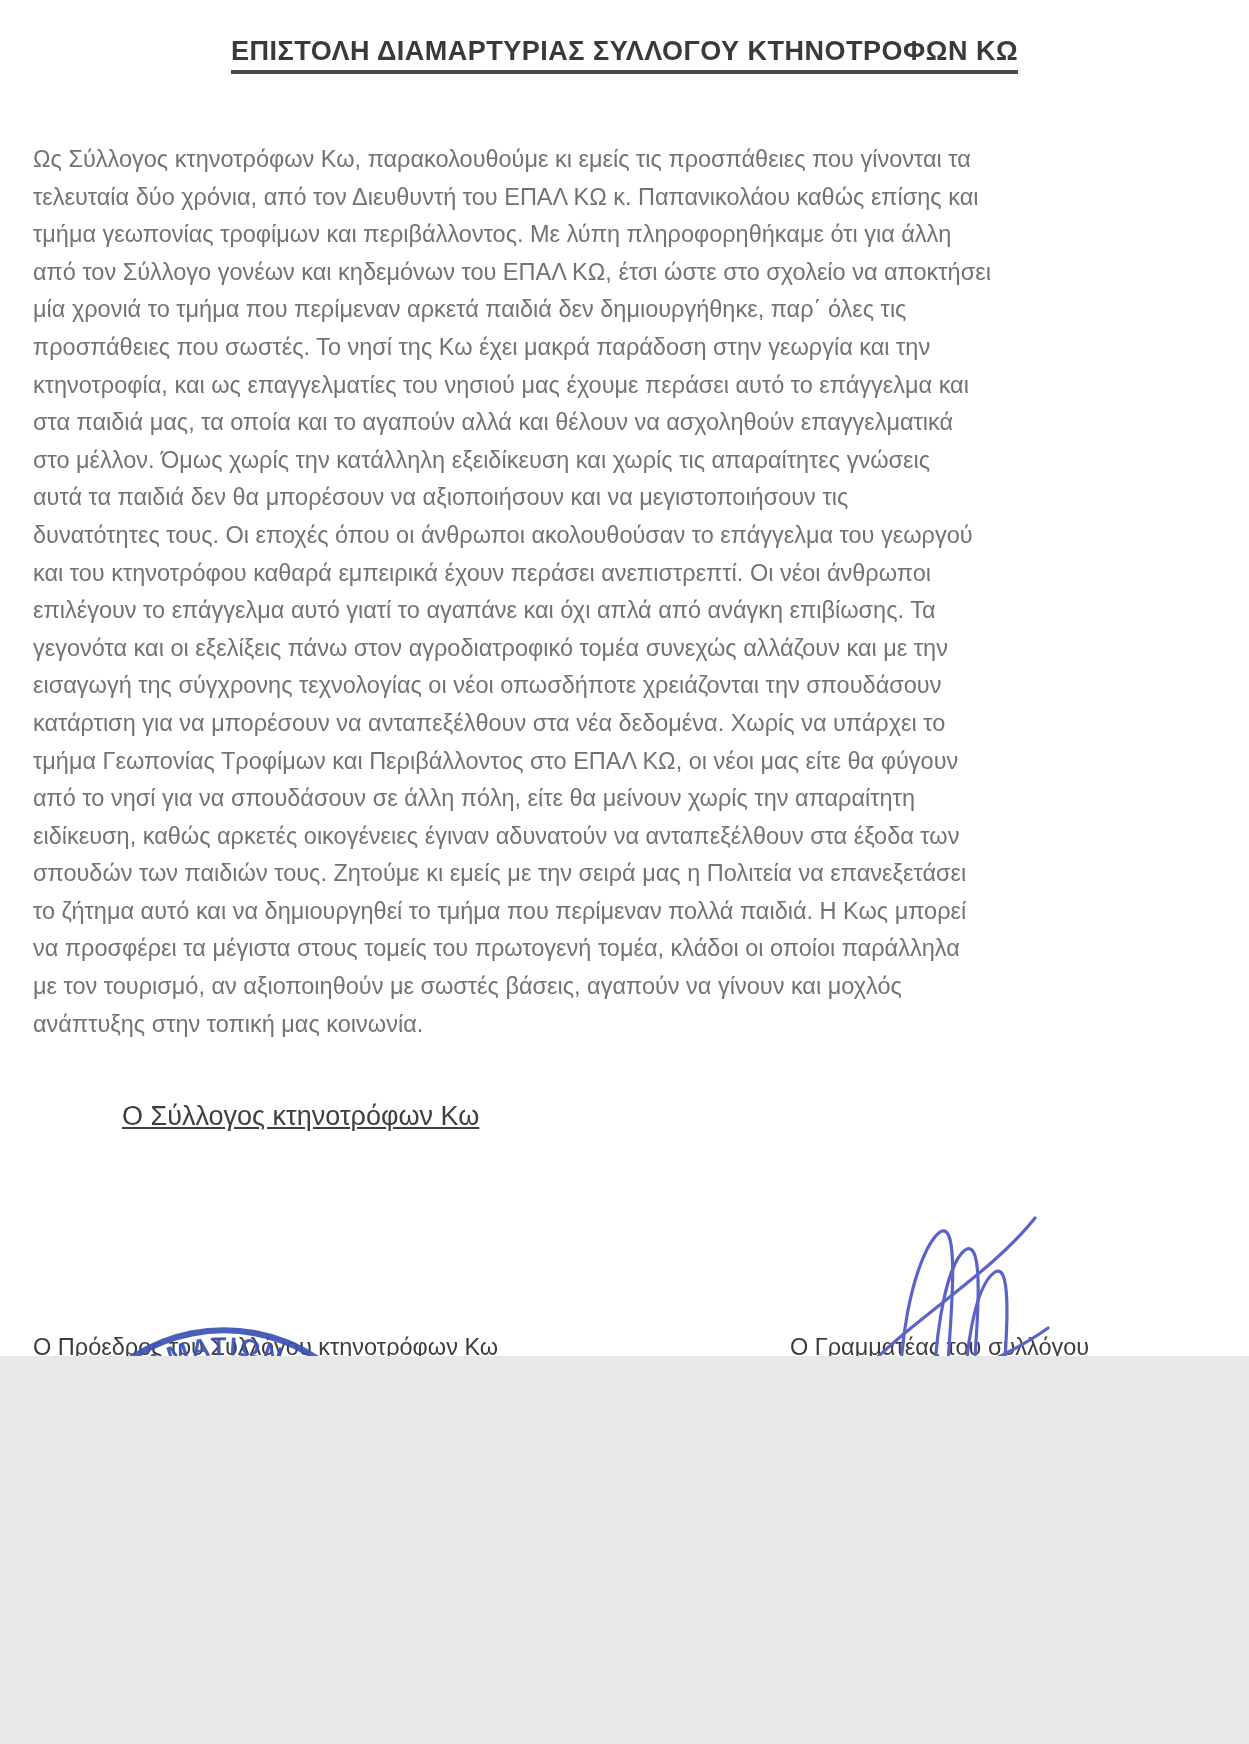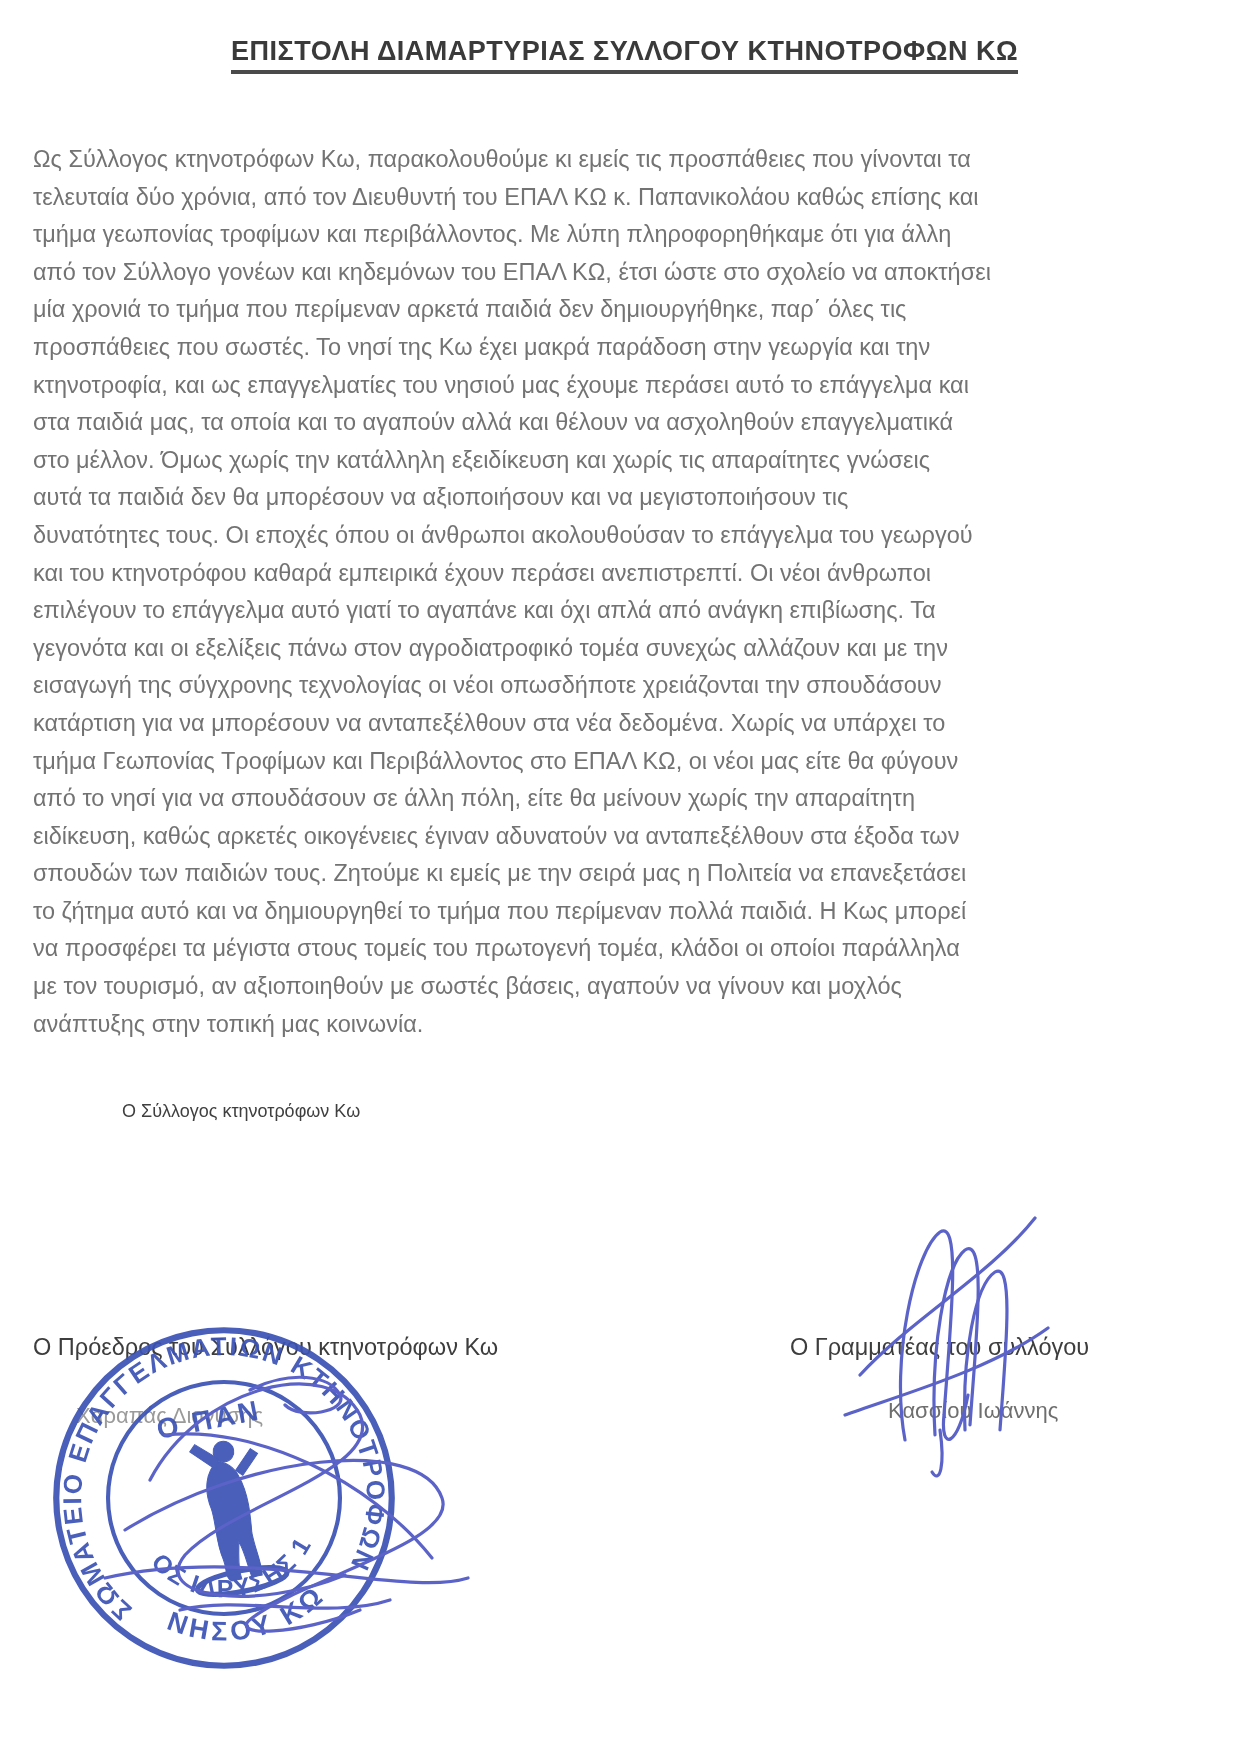--- a/index.html
+++ b/index.html
@@ -1,18 +1,18 @@
 <!DOCTYPE html>
 <html lang="el"><head>
 <meta charset="utf-8">
 <style>
   html,body{margin:0;padding:0;background:#e8e8e8;}
   .page{
     position:relative;
-    width:1249px;height:1744px;
+    width:1249px;height:1356px;
     margin:0 auto;
     background:#ffffff;
     font-family:"Liberation Sans","DejaVu Sans",sans-serif;
     color:#3d3d3d;
     overflow:hidden;
   }
   .title-wrap{
     position:absolute;top:36px;left:0;right:0;
     text-align:center;
   }
@@ -25,21 +25,21 @@
   }
   .body-text{
     position:absolute;left:33px;top:141px;width:1105px;
   }
   .body-line{
     font-size:23.5px;line-height:37.6px;white-space:nowrap;
     color:#737373;
   }
   .closing{
     position:absolute;left:122px;top:1101px;
-    font-size:18px;color:#3f3f3f;
+    font-size:27px;color:#3f3f3f;text-decoration:underline;
   }
   .sig-role{
     position:absolute;top:1334px;
     font-size:23.5px;color:#3d3d3d;white-space:nowrap;
   }
   .sig-role.left{left:33px;}
   .sig-role.right{left:790px;}
   .sig-name{
     position:absolute;
     font-size:22px;white-space:nowrap;

